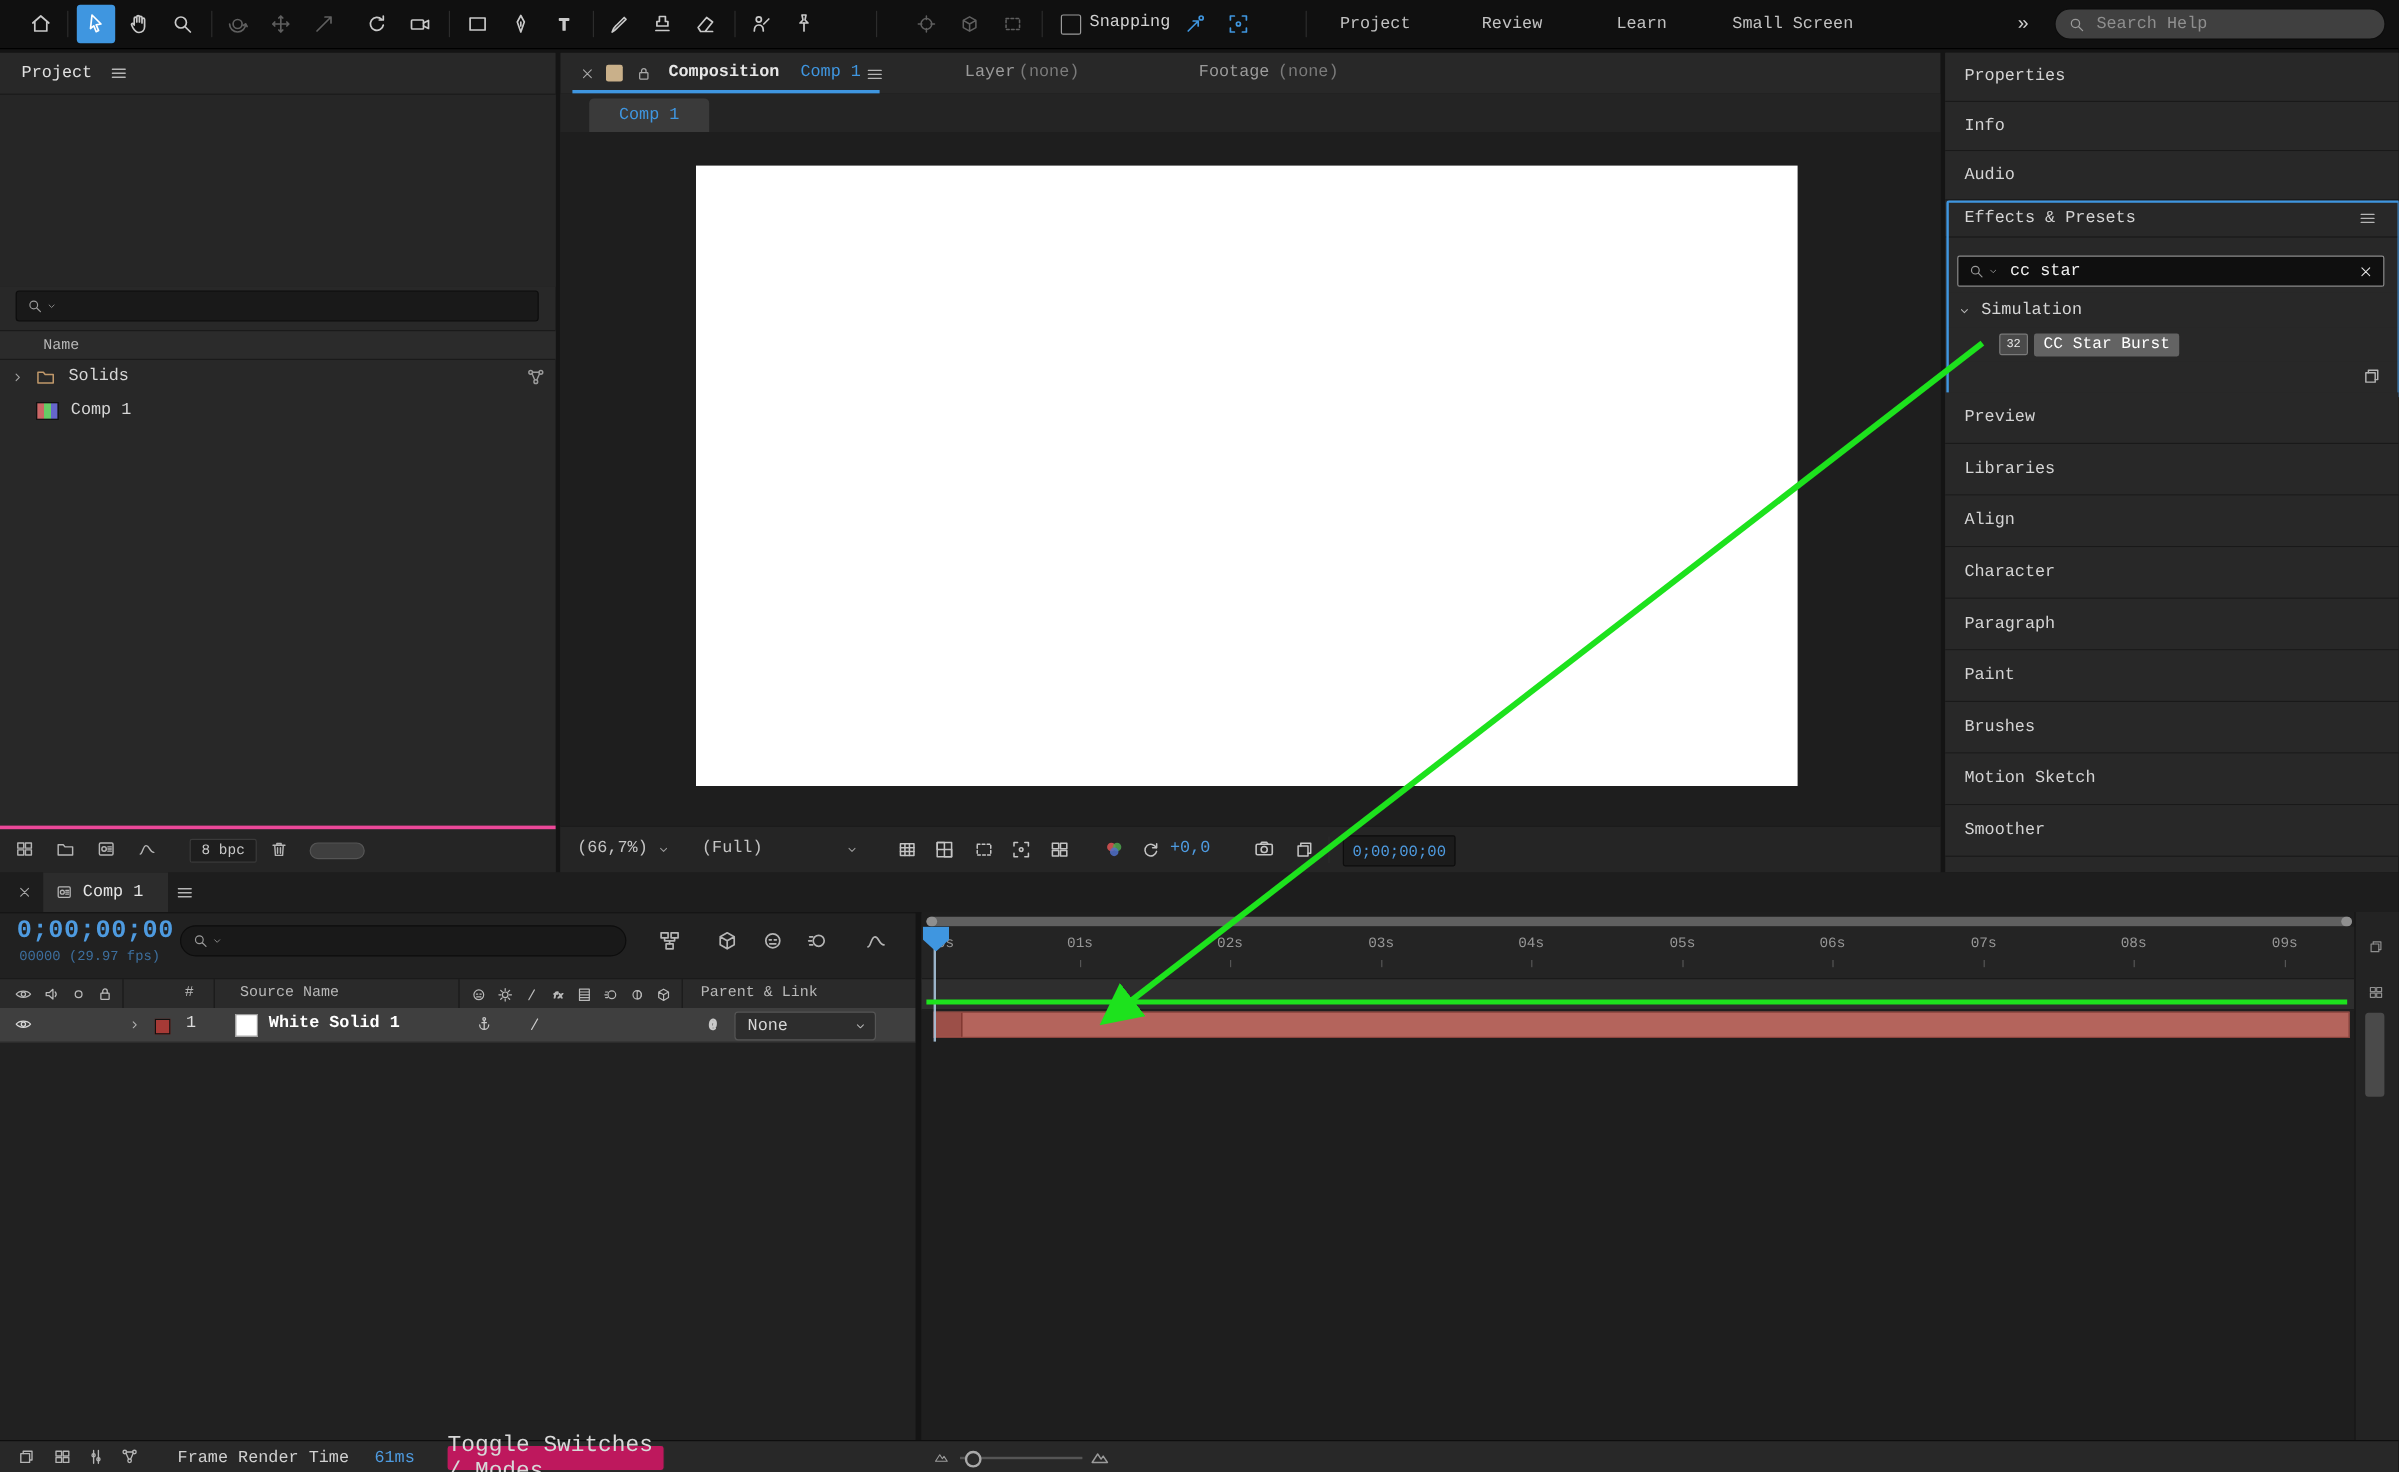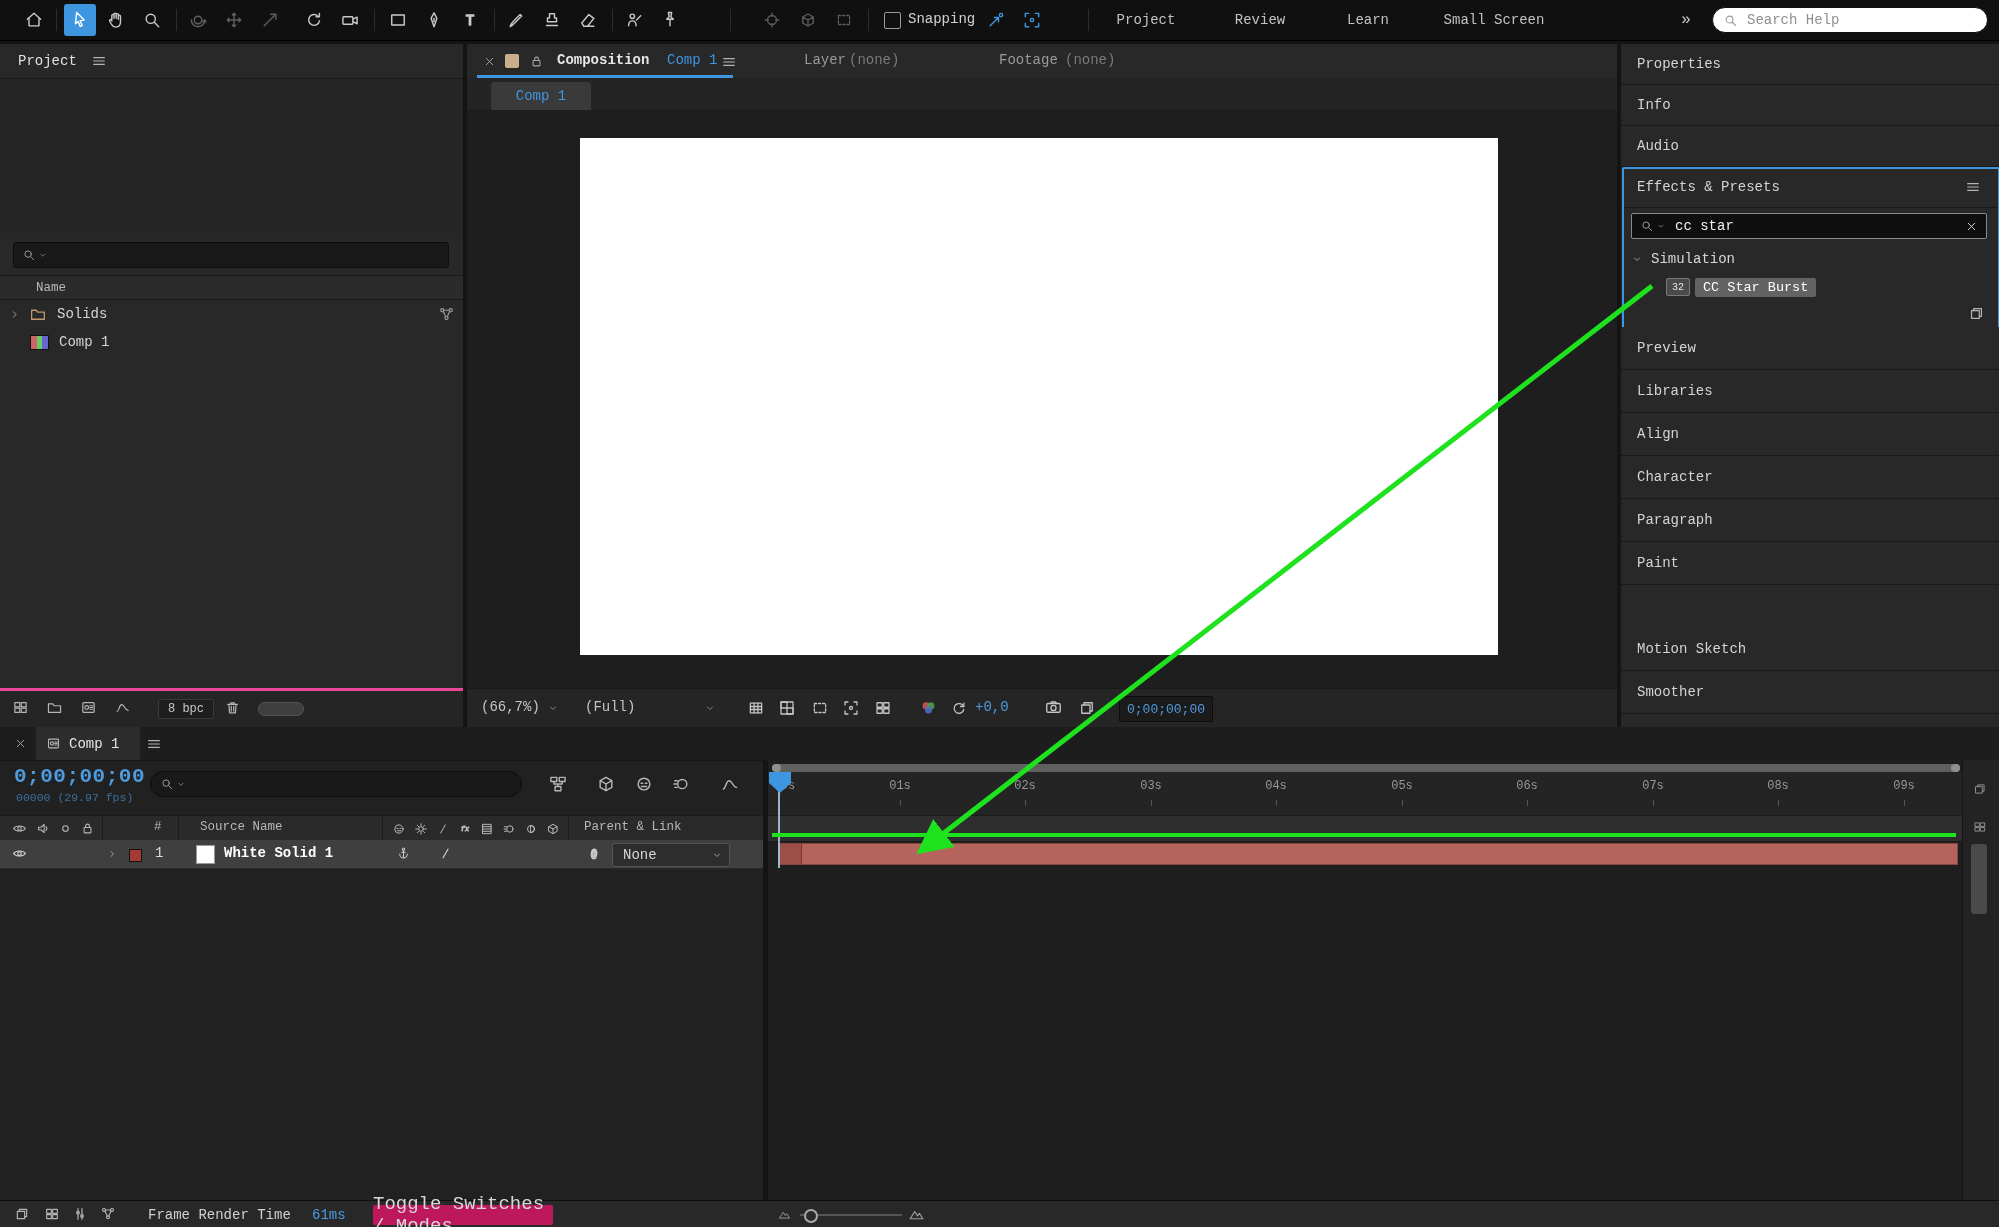--- a/index.html
+++ b/index.html
@@ -359,21 +359,21 @@
         <svg class="ic" width="20" height="20">
           <use href="#snapB"></use>
         </svg>
       </span>
   <span class="tsep" style="left:1088px"></span>
   <span class="ws" style="left:1146px">Project</span>
   <span class="ws" style="left:1260px">Review</span>
   <span class="ws" style="left:1368px">Learn</span>
   <span class="ws" style="left:1494px">Small Screen</span>
   <span class="ws" style="left:1686px;font-size:16px;color:#cfcfcf">»</span>
-  <div class="ab field" style="left:1712px;top:7px;width:276px;height:26px;border-radius:13px;background:#ffffff;padding:0 10px">
+  <div class="ab field" style="left:1712px;top:7px;width:276px;height:26px;border-radius:13px;background:#404040;padding:0 10px">
     <svg class="ic" width="15" height="15" style="color:#9a9a9a">
           <use href="#zoom"></use>
         </svg>
     <span style="margin-left:9px;color:#8f8f8f">Search Help</span>
   </div>
 </div>
 
 <div class="panel" style="left:0;top:44px;width:463px;height:683px">
   <div class="ab" style="left:0;top:0;width:100%;height:34px;border-bottom:1px solid #1a1a1a;display:flex;align-items:center">
     <span style="margin-left:18px;color:#e0e0e0">Project</span>
@@ -509,21 +509,21 @@
   <div class="sbrow" style="top:41px;height:41px">
         <span>Info</span>
       </div>
   <div class="sbrow" style="top:0;height:41px">
         <span>Properties</span>
       </div>
   <div class="sbrow" style="top:82px;height:41px">
         <span>Audio</span>
       </div>
 
-  <div class="sbrow" style="top:123px;height:41px">
+  <div class="sbrow" style="top:123px;height:31px">
     <span>Effects &amp; Presets</span>
     <svg class="ic" width="16" height="16" style="position:absolute;right:18px;color:#b5b5b5">
           <use href="#menu"></use>
         </svg>
   </div>
 
   <div class="ab" style="left:0;top:164px;width:100%;height:36px;background:#282828;display:flex;align-items:center">
     <div class="field" style="margin-left:10px;width:356px;height:26px;background:#0f0f0f;border:1px solid #8a8a8a;border-radius:2px;padding:0 8px">
       <svg class="ic" width="14" height="14" style="color:#9a9a9a">
             <use href="#zoom"></use>
@@ -568,20 +568,23 @@
         <span>Align</span>
       </div>
   <div class="sbrow" style="top:412px;height:43px">
         <span>Character</span>
       </div>
   <div class="sbrow" style="top:455px;height:43px">
         <span>Paragraph</span>
       </div>
   <div class="sbrow" style="top:498px;height:43px">
         <span>Paint</span>
+      </div>
+  <div class="sbrow" style="top:541px;height:43px">
+        <span>Brushes</span>
       </div>
   <div class="sbrow" style="top:584px;height:43px">
         <span>Motion Sketch</span>
       </div>
   <div class="sbrow" style="top:627px;height:43px">
         <span>Smoother</span>
       </div>
 </div>
 
 <div class="panel" style="left:0;top:727px;width:1999px;height:473px;background:#212121">

